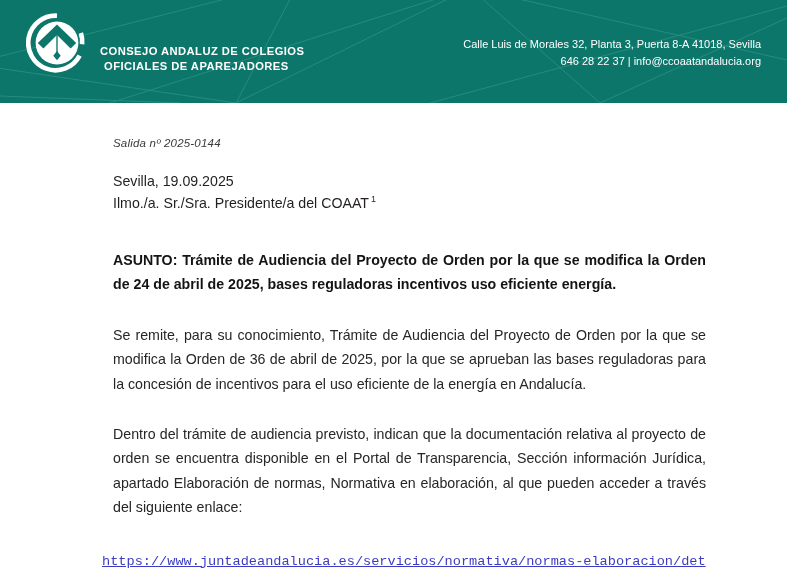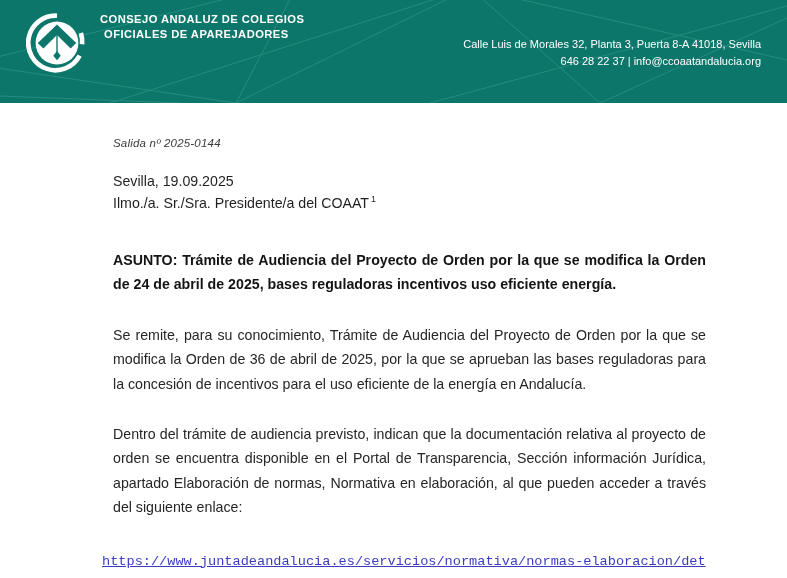--- a/index.html
+++ b/index.html
@@ -37,21 +37,21 @@
     z-index: 2;
     height: 103px;
   }
 
   
   .brand {
     position: absolute;
     left: 26px;
     top: 12px;
     display: flex;
-    align-items: flex-start;
+    align-items: flex-end;
   }
   .brand-mark {
     width: 62px;
     height: 62px;
     flex: 0 0 62px;
   }
   .brand-text {
     margin-left: 12px;
     color: #ffffff;
     line-height: 1.32;

